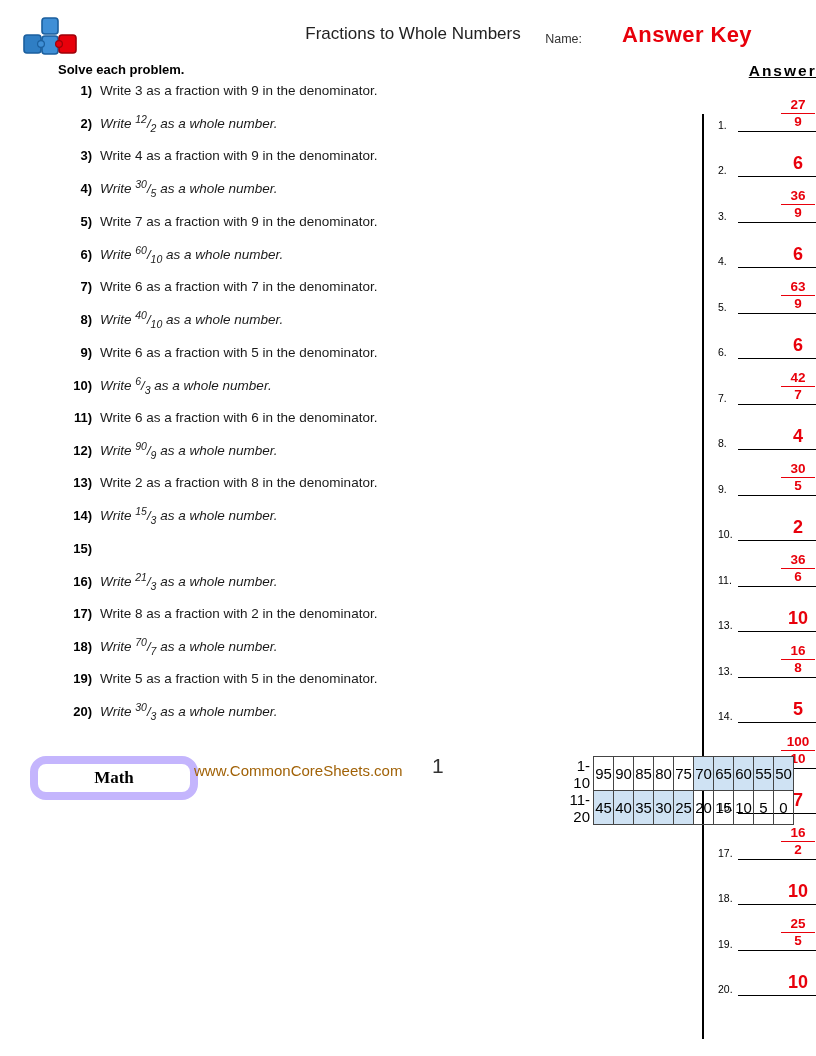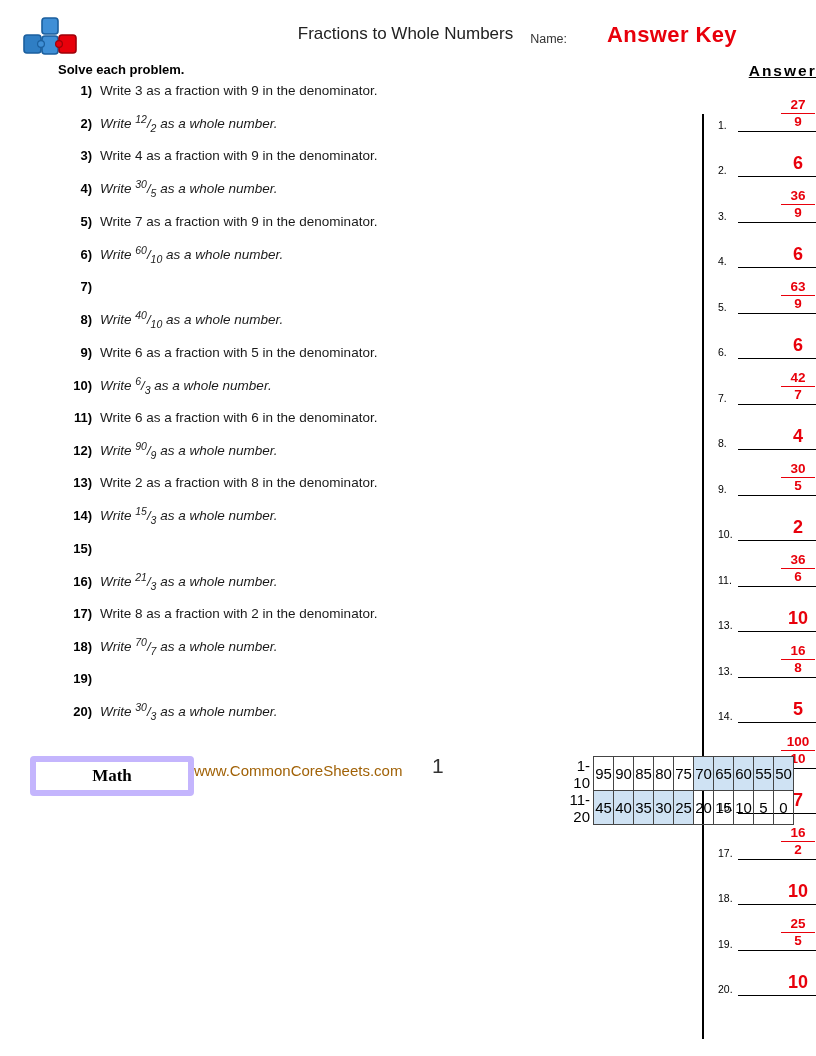--- a/index.html
+++ b/index.html
@@ -13,21 +13,21 @@
     font-family: "Liberation Sans", sans-serif;
     color: #000000;
     position: relative;
     overflow: hidden;
   }
   .page {
     position: relative;
     width: 816px;
     height: 812px;
     box-sizing: border-box;
-    padding: 14px 27px 0 22px;
+    padding: 14px 12px 0 22px;
   }
 
   
   .header {
     position: relative;
     height: 46px;
   }
   .logo {
     position: absolute;
     left: 0;
@@ -183,22 +183,22 @@
     right: 22px;
     bottom: 14px;
     height: 44px;
   }
   .math-pill {
     position: absolute;
     left: 8px;
     top: 2px;
     width: 152px;
     height: 28px;
-    border: 6px solid #c4b5fd;
-    border-radius: 4px;
+    border: 8px solid #c4b5fd;
+    border-radius: 16px;
     text-align: center;
     line-height: 28px;
     font-size: 17px;
     font-weight: bold;
     font-family: "Liberation Serif", serif;
   }
   .site {
     position: absolute;
     left: 172px;
     top: 8px;
@@ -283,20 +283,21 @@
         <div class="prob">
           <div class="num">5)</div>
           <div class="txt">Write 7 as a fraction with 9 in the denominator.</div>
         </div>
         <div class="prob">
           <div class="num">6)</div>
           <div class="txt"><span class="frac">Write <sup>60</sup><span class="slash">/</span><sub>10</sub> as a whole number.</span></div>
         </div>
         <div class="prob">
           <div class="num">7)</div>
+          <div class="txt">Write 6 as a fraction with 7 in the denominator.</div>
         </div>
         <div class="prob">
           <div class="num">8)</div>
           <div class="txt"><span class="frac">Write <sup>40</sup><span class="slash">/</span><sub>10</sub> as a whole number.</span></div>
         </div>
         <div class="prob">
           <div class="num">9)</div>
           <div class="txt">Write 6 as a fraction with 5 in the denominator.</div>
         </div>
         <div class="prob">
@@ -329,20 +330,21 @@
         <div class="prob">
           <div class="num">17)</div>
           <div class="txt">Write 8 as a fraction with 2 in the denominator.</div>
         </div>
         <div class="prob">
           <div class="num">18)</div>
           <div class="txt"><span class="frac">Write <sup>70</sup><span class="slash">/</span><sub>7</sub> as a whole number.</span></div>
         </div>
         <div class="prob">
           <div class="num">19)</div>
+          <div class="txt">Write 5 as a fraction with 5 in the denominator.</div>
         </div>
         <div class="prob">
           <div class="num">20)</div>
           <div class="txt"><span class="frac">Write <sup>30</sup><span class="slash">/</span><sub>3</sub> as a whole number.</span></div>
         </div>
       </div>
 
     <div class="answers">
       <div class="answers-title">Answers</div>
       <div id="answer-list">

